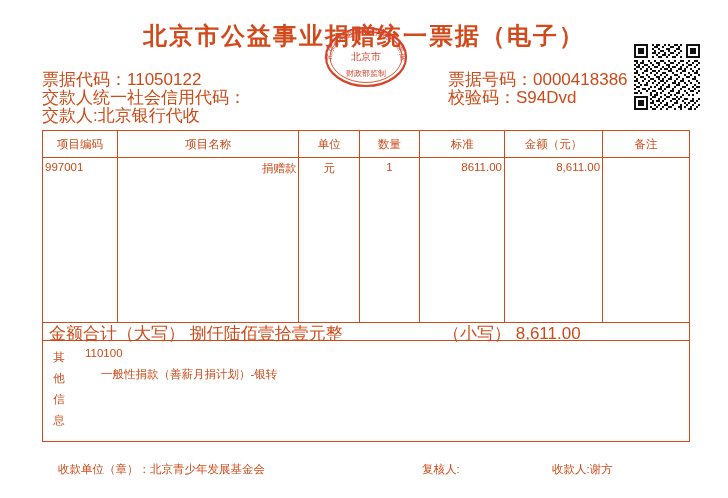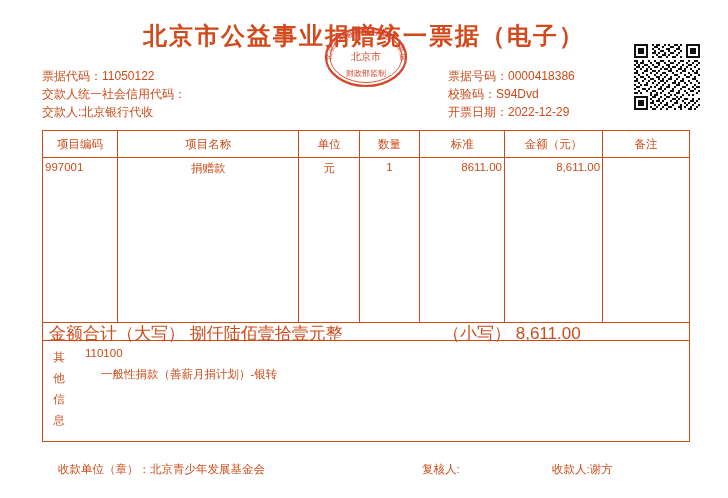--- a/index.html
+++ b/index.html
@@ -30,21 +30,21 @@
     letter-spacing: 2px;
     color: #d2491b;
     margin-top: 10px;
     font-family: "Liberation Serif", serif;
   }
   
   .header-info {
     position: relative;
     margin-top: 16px;
     height: 52px;
-    font-size: 12px;
+    font-size: 17px;
   }
   .hl {
     position: absolute;
     left: 24px;
     white-space: nowrap;
   }
   .hr {
     position: absolute;
     left: 430px;
     white-space: nowrap;
@@ -78,21 +78,21 @@
     border: 1px solid #d2491b;
     padding: 3px 2px;
     font-weight: normal;
   }
   table.main thead th {
     text-align: center;
     height: 20px;
     font-size: 11.5px;
   }
   td.code { width: 72px; text-align: left; }
-  td.name { width: 186px; text-align: center; }
+  td.name { width: 186px; text-align: right; }
   td.unit { width: 58px; text-align: center; }
   td.qty  { width: 58px; text-align: center; }
   td.std  { width: 82px; text-align: right; }
   td.amt  { width: 96px; text-align: right; padding-right: 10px; }
   td.memo { width: 86px; }
   tr.body-row td { height: 158px; vertical-align: top; }
 
   
   .total-row {
     position: absolute;
@@ -195,23 +195,20 @@
       </div>
       <div class="hl r3">
         <span>交款人:</span><span>北京银行代收</span>
       </div>
 
       <div class="hr r1">
         <span>票据号码：</span><span>0000418386</span>
       </div>
       <div class="hr r2">
         <span>校验码：</span><span>S94Dvd</span>
-      </div>
-      <div class="hr r3">
-        <span>开票日期：</span><span>2022-12-29</span>
       </div>
     </div>
 
     <div class="qr">
       <svg width="70" height="70" viewBox="0 0 35 35" shape-rendering="crispEdges">
         <rect width="35" height="35" fill="#ffffff"></rect>
         <g fill="#111111">
           <rect x="1" y="1" width="7" height="1"></rect>
             <rect x="1" y="2" width="1" height="5"></rect>
           <rect x="7" y="2" width="1" height="5"></rect>

